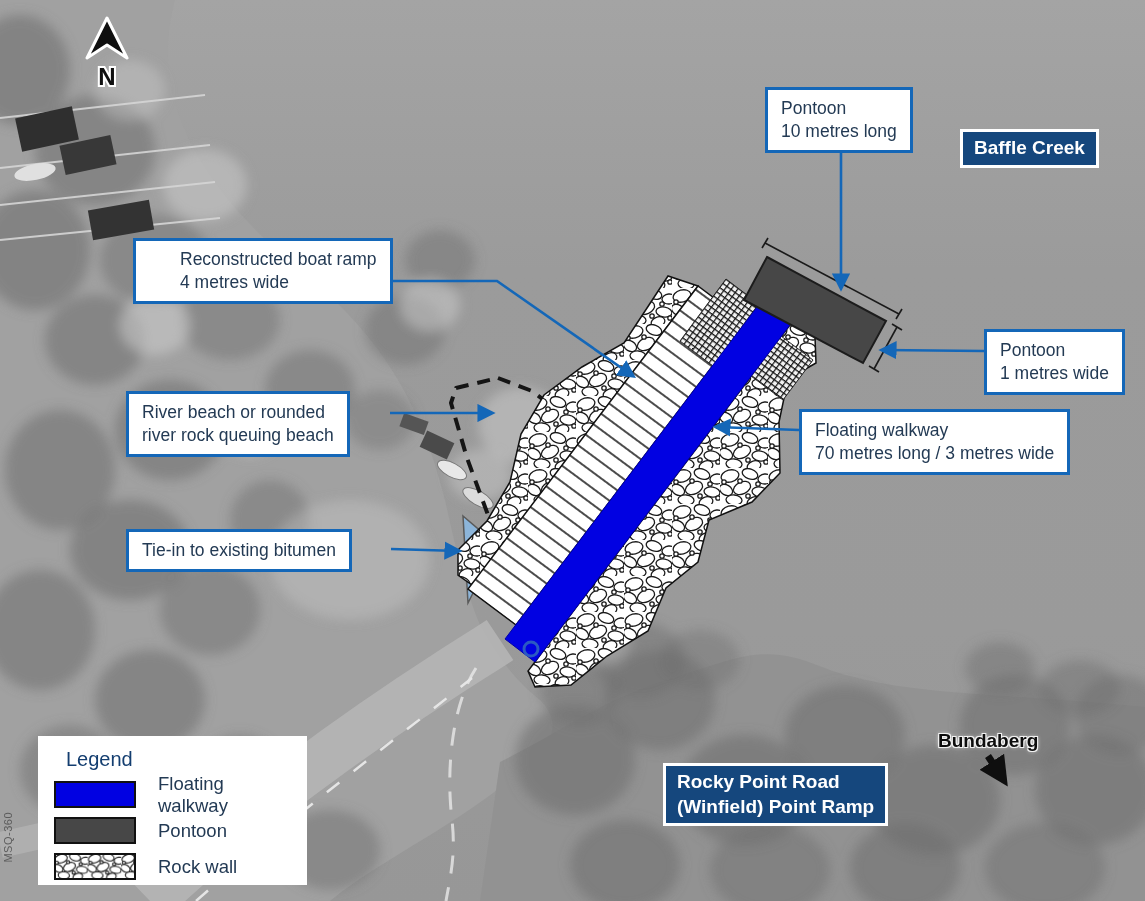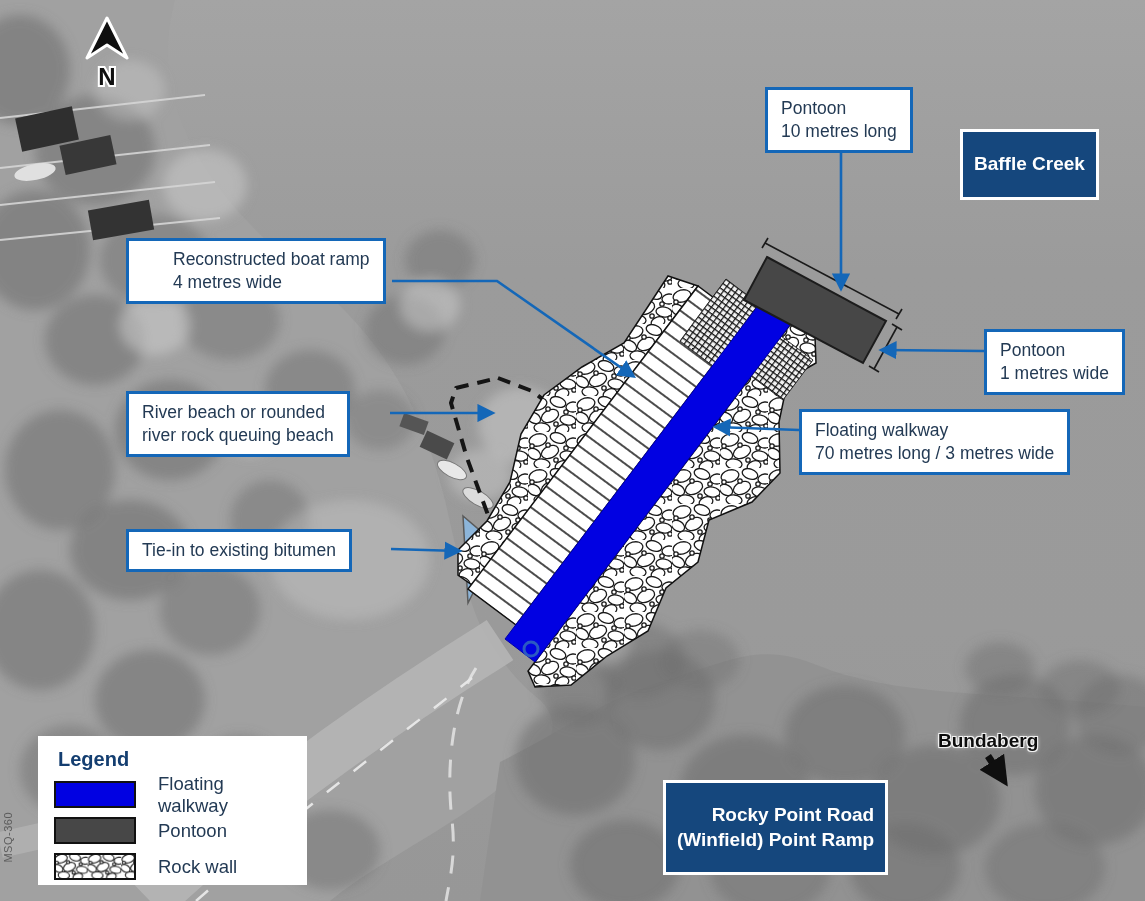--- a/index.html
+++ b/index.html
@@ -17,32 +17,32 @@
     font-family:"Liberation Sans",sans-serif;
   }
   .stage svg.mapart{position:absolute;left:0;top:0;}
   .callout{
     position:absolute;background:#fff;border:3px solid var(--callout-border);
     color:var(--text-dark);font-size:17.5px;line-height:1.32;padding:7px 13px;
     white-space:nowrap;z-index:5;
   }
   .navybox{
     position:absolute;background:var(--navy);border:3px solid #fff;color:#fff;
-    font-size:19px;font-weight:600;line-height:1.3;padding:20px 11px;white-space:nowrap;z-index:5;text-align:right;
+    font-size:19px;font-weight:600;line-height:1.3;padding:4px 11px;white-space:nowrap;z-index:5;
   }
   .placelabel{
     position:absolute;color:#0d0d0d;font-size:19px;font-weight:bold;z-index:5;white-space:nowrap;
     text-shadow:-1px -1px 0 #f2f2f2,1px -1px 0 #f2f2f2,-1px 1px 0 #f2f2f2,1px 1px 0 #f2f2f2,0 0 4px #ffffff;
     text-align:right;
   }
   .legend{
     position:absolute;left:38px;top:736px;width:269px;height:149px;background:#fff;
     padding:10px 16px;box-sizing:border-box;z-index:6;
   }
-  .legend .ltitle{color:#143e70;font-size:20px;font-weight:bold;margin:2px 0 10px 4px;}
+  .legend .ltitle{color:#143e70;font-size:20px;font-weight:normal;margin:2px 0 10px 12px;}
   .lrow{display:flex;align-items:center;margin-bottom:9px;height:27px;}
   .sw{width:78px;height:23px;border:2px solid #111;flex:0 0 auto;}
   .sw-walkway{background:var(--walkway-blue);}
   .sw-pontoon{background:var(--pontoon-grey);}
   .sw-rock{width:82px;height:27px;flex:0 0 auto;}
   .lrow .llabel{color:var(--text-dark);font-size:18.5px;margin-left:22px;}
   .watermark{
     position:absolute;left:2px;top:812px;color:#5c5c5c;font-size:11px;letter-spacing:.5px;
     writing-mode:vertical-rl;transform:rotate(180deg);z-index:4;
   }
@@ -238,21 +238,21 @@
 
   <div class="callout" style="left:765px;top:87px;">
     <div>Pontoon</div>
     <div>10 metres long</div>
   </div>
 
   <div class="navybox" style="left:960px;top:129px;">
     <span>Baffle Creek</span>
   </div>
 
-  <div class="callout" style="left:126px;top:238px;padding-left:44px;">
+  <div class="callout" style="left:133px;top:238px;padding-left:44px;">
     <div>Reconstructed boat ramp</div>
     <div>4 metres wide</div>
   </div>
 
   <div class="callout" style="left:126px;top:391px;">
     <div>River beach or rounded</div>
     <div>river rock queuing beach</div>
   </div>
 
   <div class="callout" style="left:126px;top:529px;">
@@ -262,21 +262,21 @@
   <div class="callout" style="left:799px;top:409px;">
     <div>Floating walkway</div>
     <div>70 metres long / 3 metres wide</div>
   </div>
 
   <div class="callout" style="left:984px;top:329px;">
     <div>Pontoon</div>
     <div>1 metres wide</div>
   </div>
 
-  <div class="navybox" style="left:663px;top:780px;">
+  <div class="navybox" style="left:663px;top:763px;">
     <div>Rocky Point Road</div>
     <div>(Winfield) Point Ramp</div>
   </div>
 
   <div class="placelabel" style="left:938px;top:730px;">
     <span>Bundaberg</span>
   </div>
 
   <div class="legend">
     <div class="ltitle">Legend</div>

